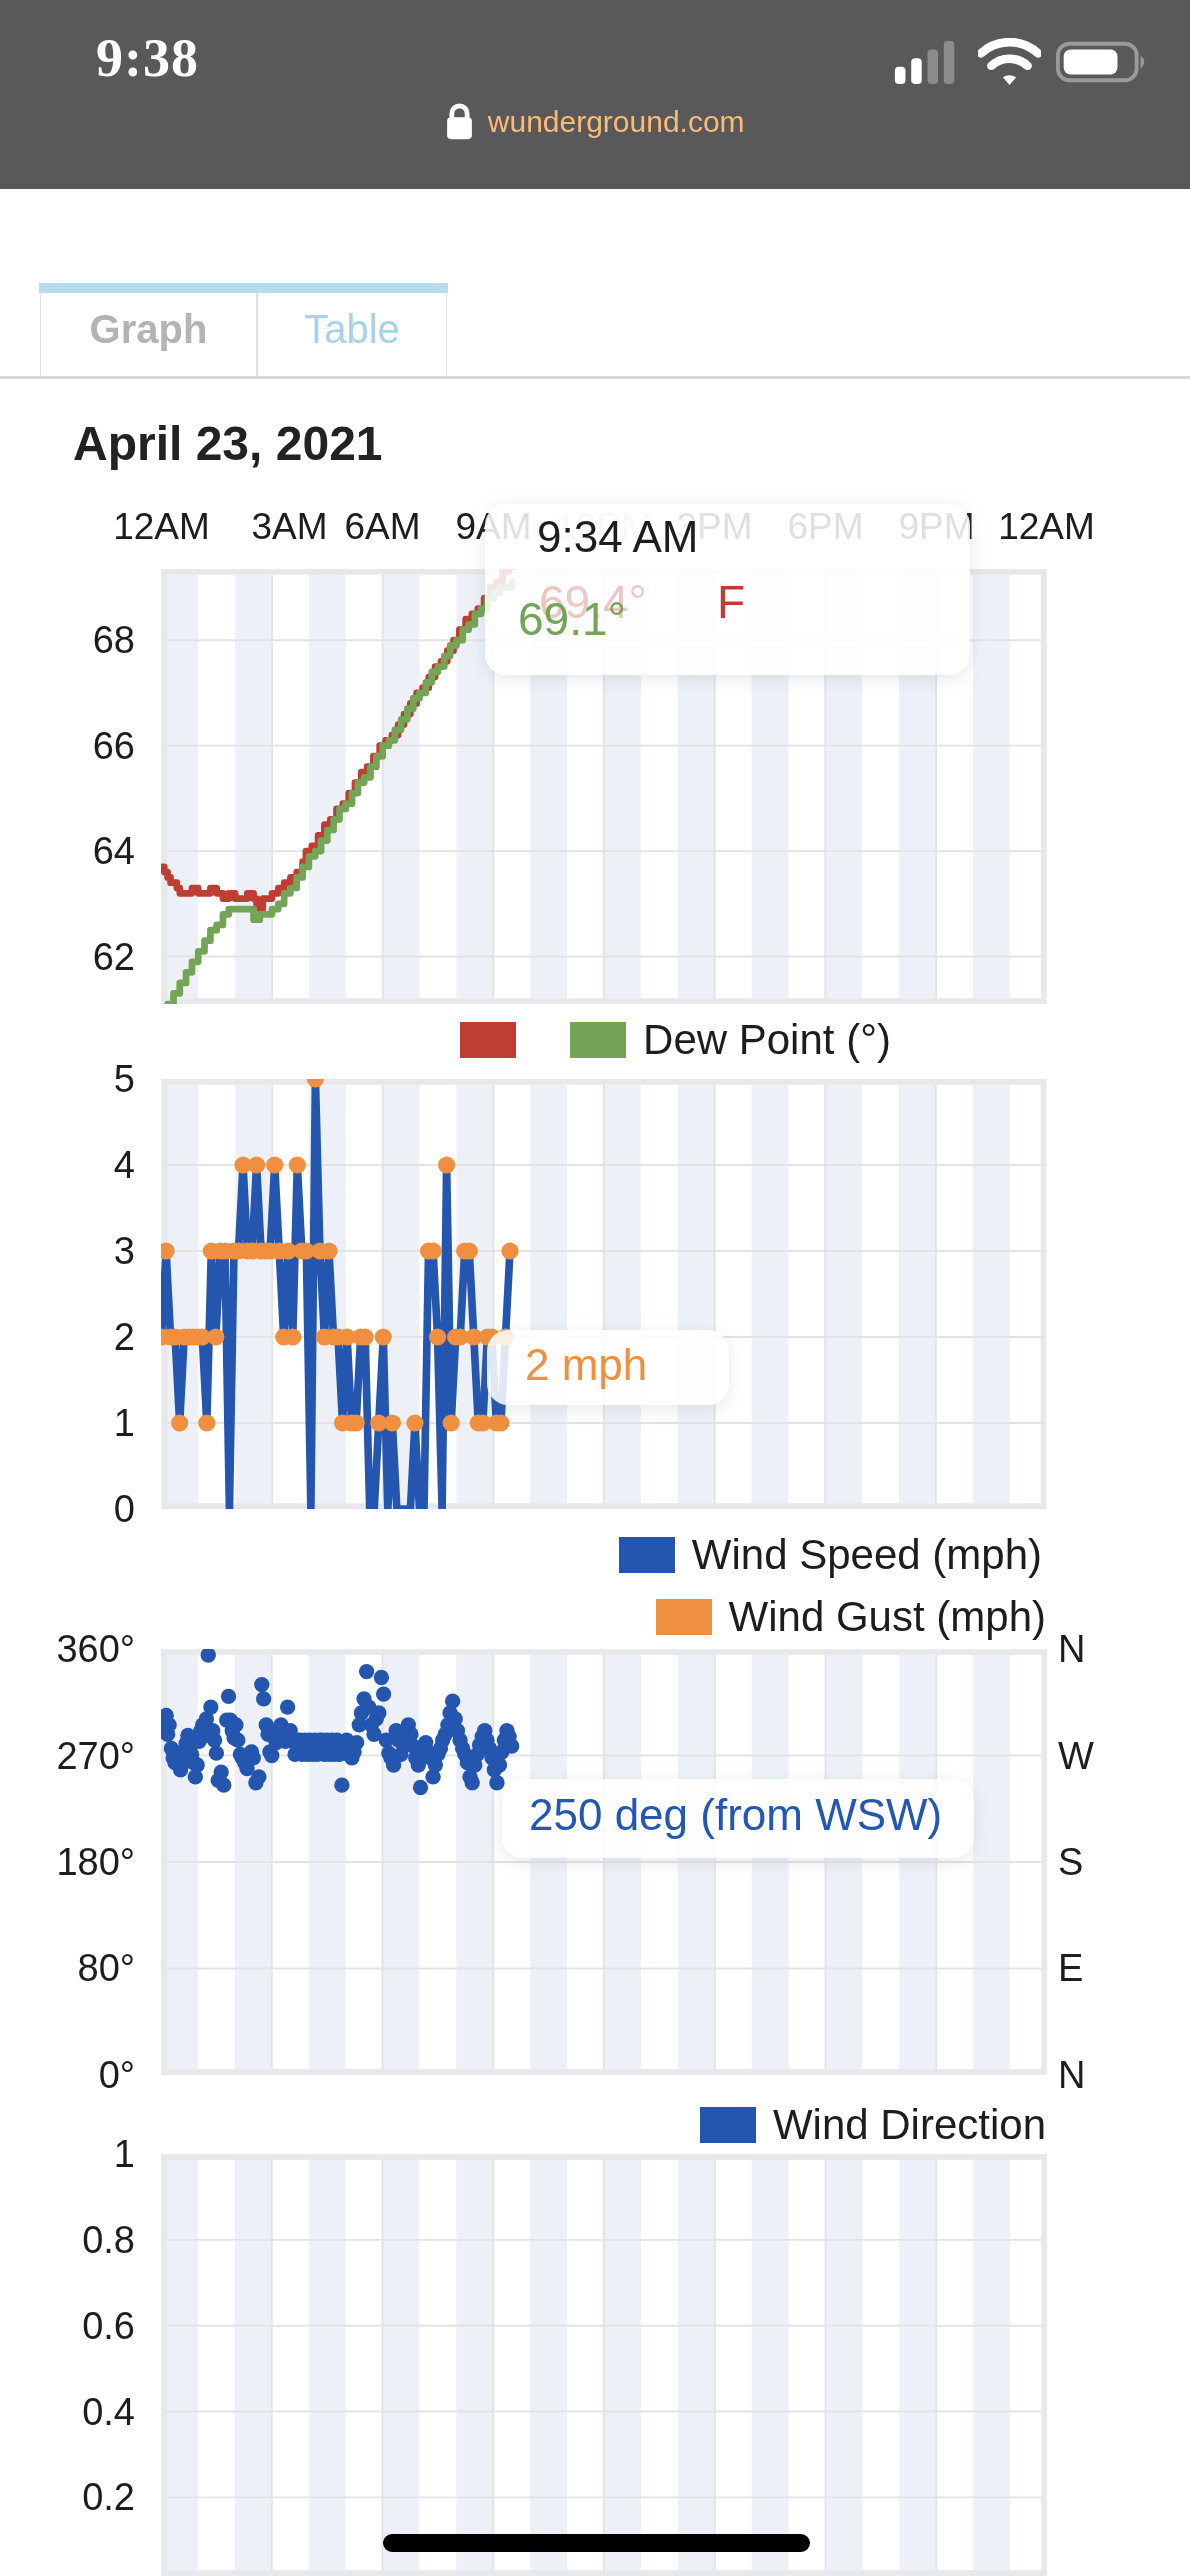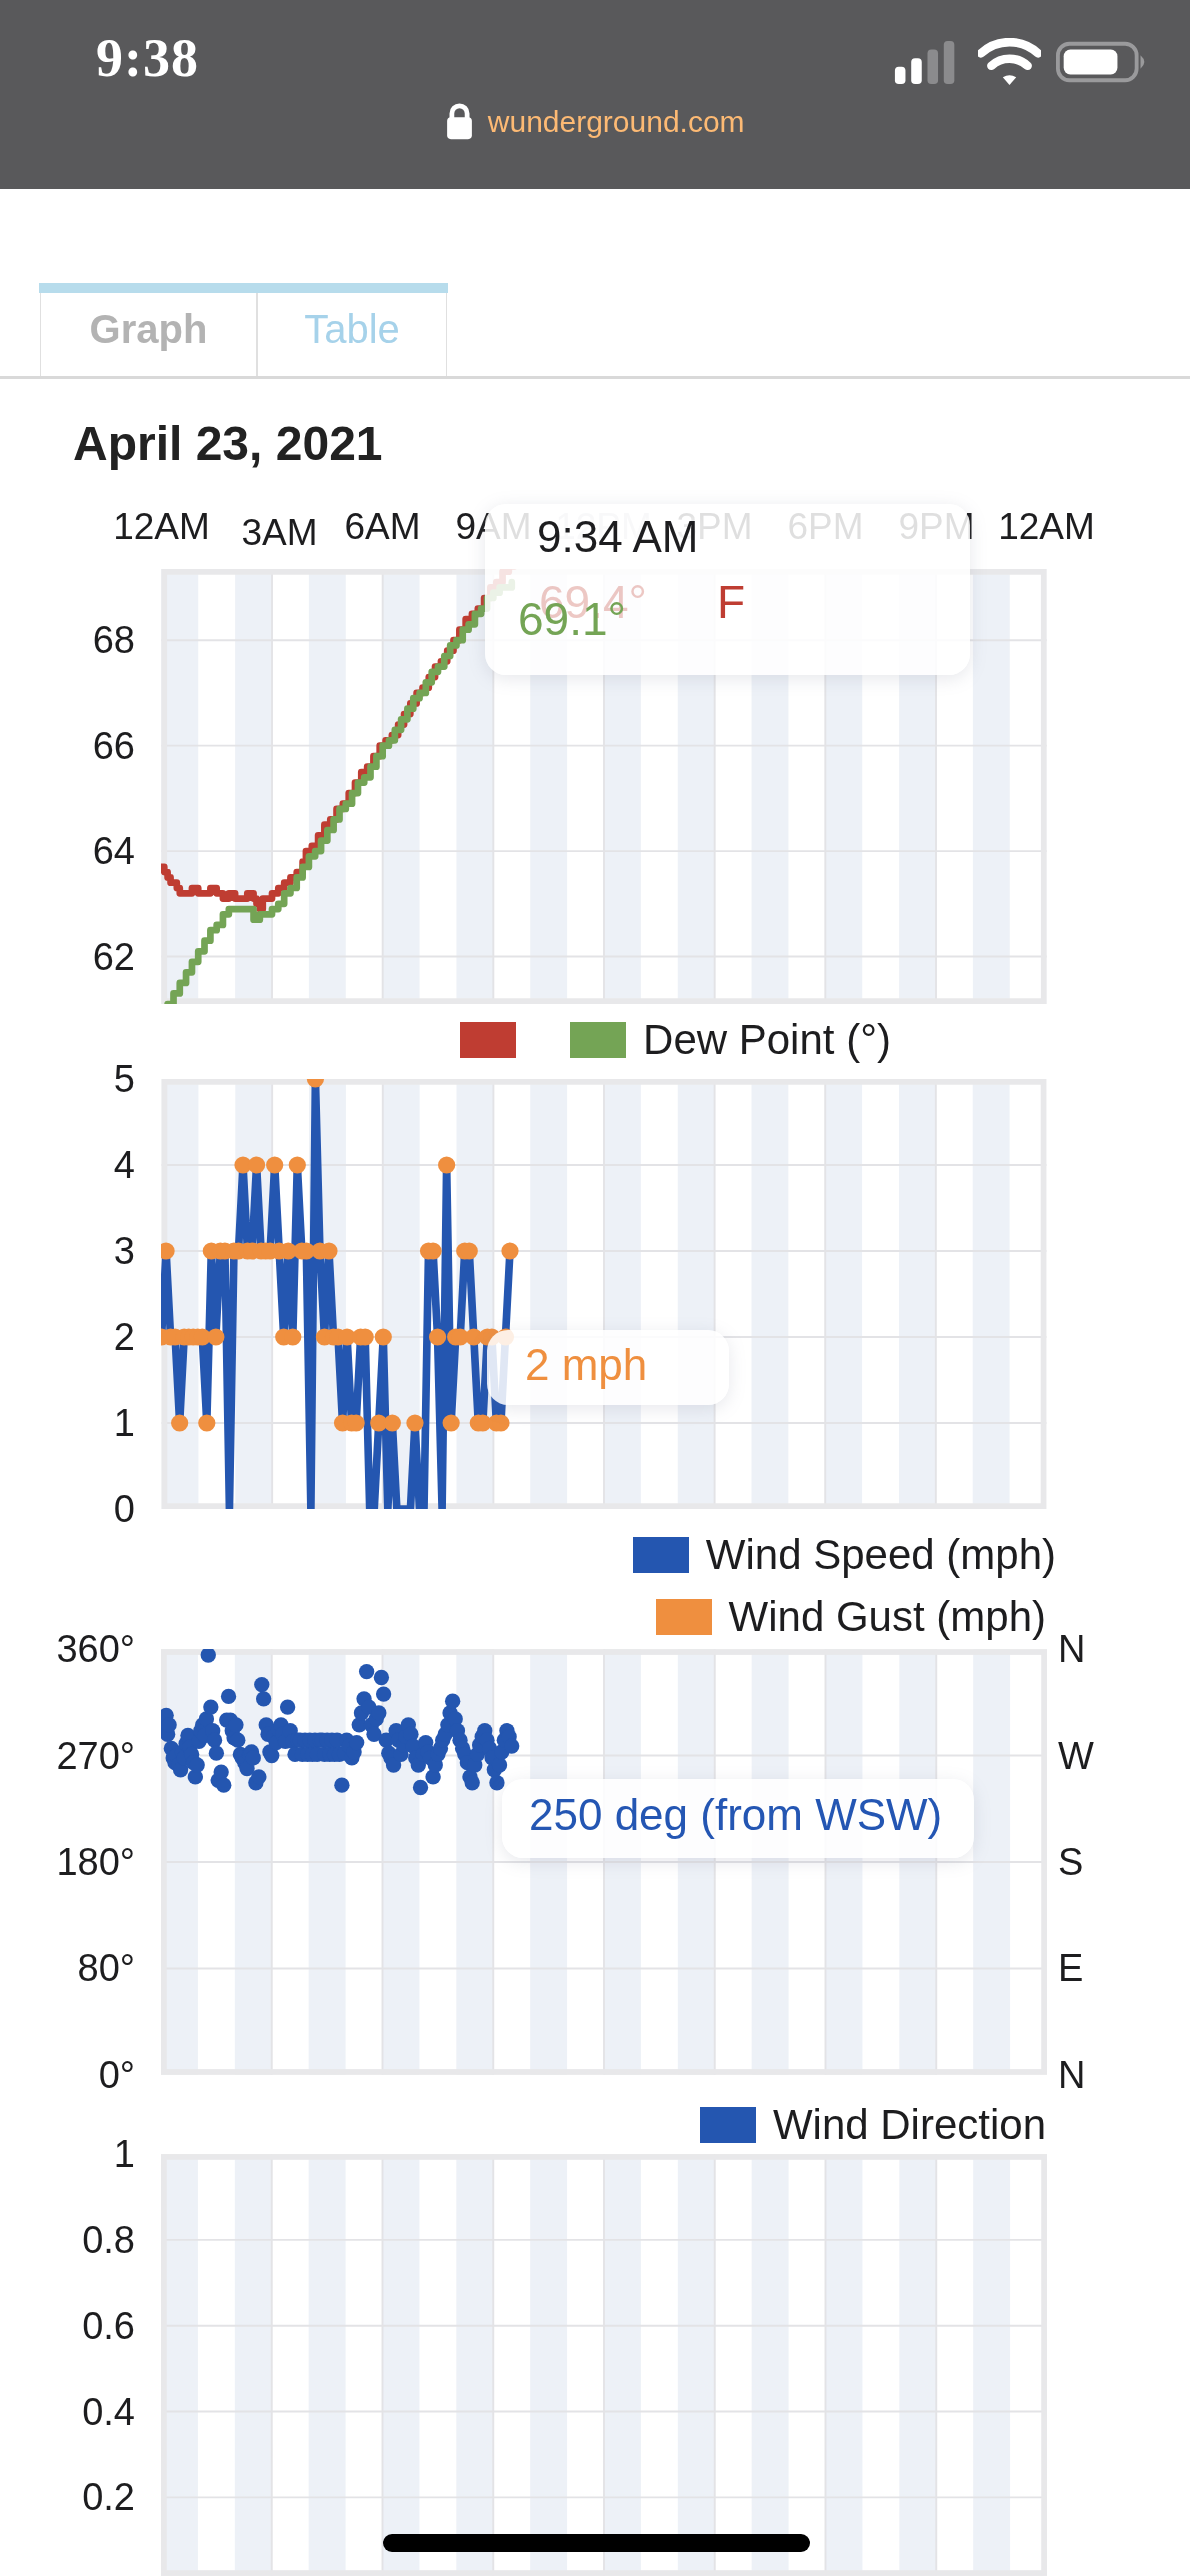--- a/index.html
+++ b/index.html
@@ -37,21 +37,21 @@
   .tt-ghost{position:absolute;left:21px;top:0;color:rgba(192,57,43,0.28);}
   .tt-unit{position:absolute;left:199px;top:0;color:#bf3d32;}
   .tt-dew{position:absolute;left:0;top:17px;color:#74a455;}
   .tt-wind{position:absolute;left:525px;top:1340px;font-size:44px;color:#ef8f3f;text-shadow:0 0 9.6px #fff;}
   .tt-dir{position:absolute;left:529px;top:1790px;font-size:44px;color:#2456b3;text-shadow:0 0 9.6px #fff;}
   
   .legend{position:absolute;display:flex;align-items:center;gap:54px;}
   .legitem{display:flex;align-items:center;gap:17px;font-size:42px;color:#1d1d1f;}
   .swatch{width:56px;height:36px;display:inline-block;}
   .legend1{left:161px;width:1029px;top:1016px;justify-content:center;}
-  .legend2a{top:1531px;right:134px;}
+  .legend2a{top:1531px;right:148px;}
   .legend2b{top:1593px;right:144px;}
   .legend3{top:2101px;right:144px;}
   
   .homebar{position:absolute;left:383px;top:2534px;width:427px;height:18px;border-radius:9.6px;background:#000;}
 </style>
 </head>
 <body>
 
 <div class="page">
 
@@ -91,21 +91,21 @@
   <div class="tab tab-graph">
     <div class="strip"></div>
     <span class="lbl">Graph</span>
   </div>
   <div class="tabline"></div>
 
   <div class="datetitle">April 23, 2021</div>
 
   <div id="xticks">
       <div class="xtick" style="left: 99px;">12AM</div>
-      <div class="xtick" style="left: 217px; margin-top: 6px;">3AM</div>
+      <div class="xtick" style="left: 227px;">3AM</div>
       <div class="xtick" style="left: 320px;">6AM</div>
       <div class="xtick" style="left: 431px;">9AM</div>
       <div class="xtick faded" style="left: 541px;">12PM</div>
       <div class="xtick" style="left: 652px;">3PM</div>
       <div class="xtick" style="left: 763px;">6PM</div>
       <div class="xtick" style="left: 874px;">9PM</div>
       <div class="xtick" style="left: 984px;">12AM</div>
     </div>
 
   <svg id="c1" class="chart-svg" style="top:569px" width="886" height="435" viewBox="0 0 924 454">

